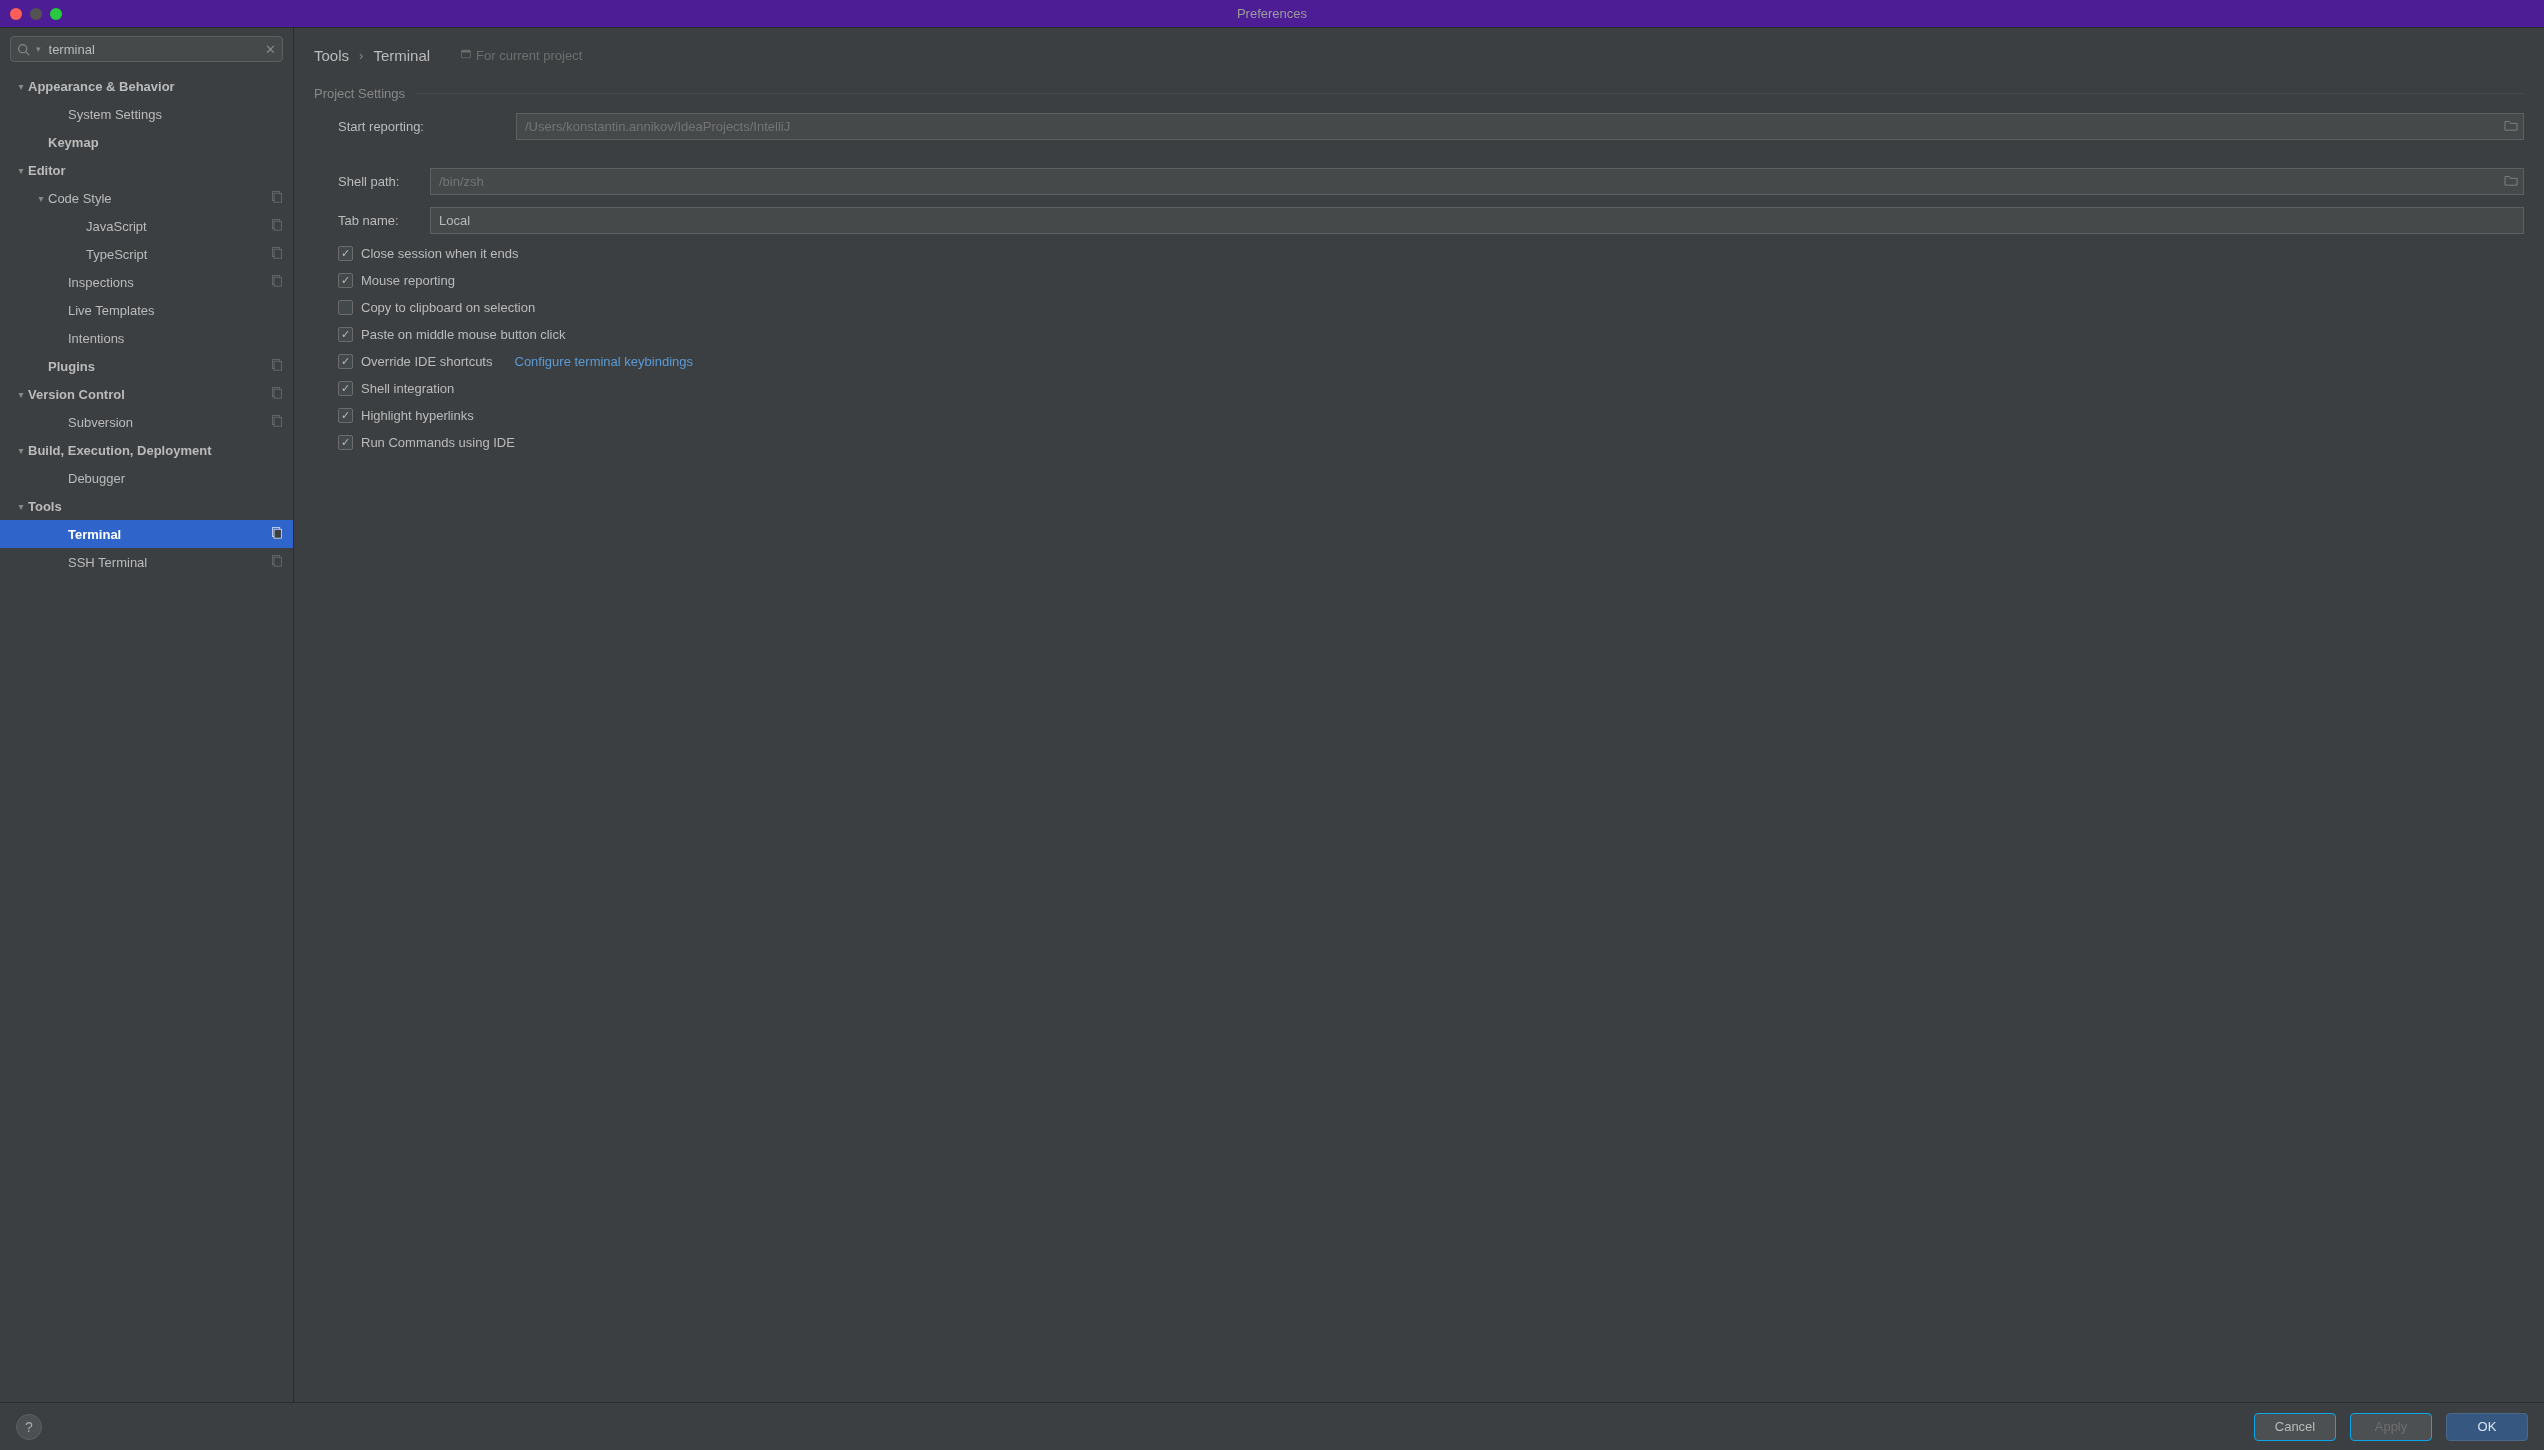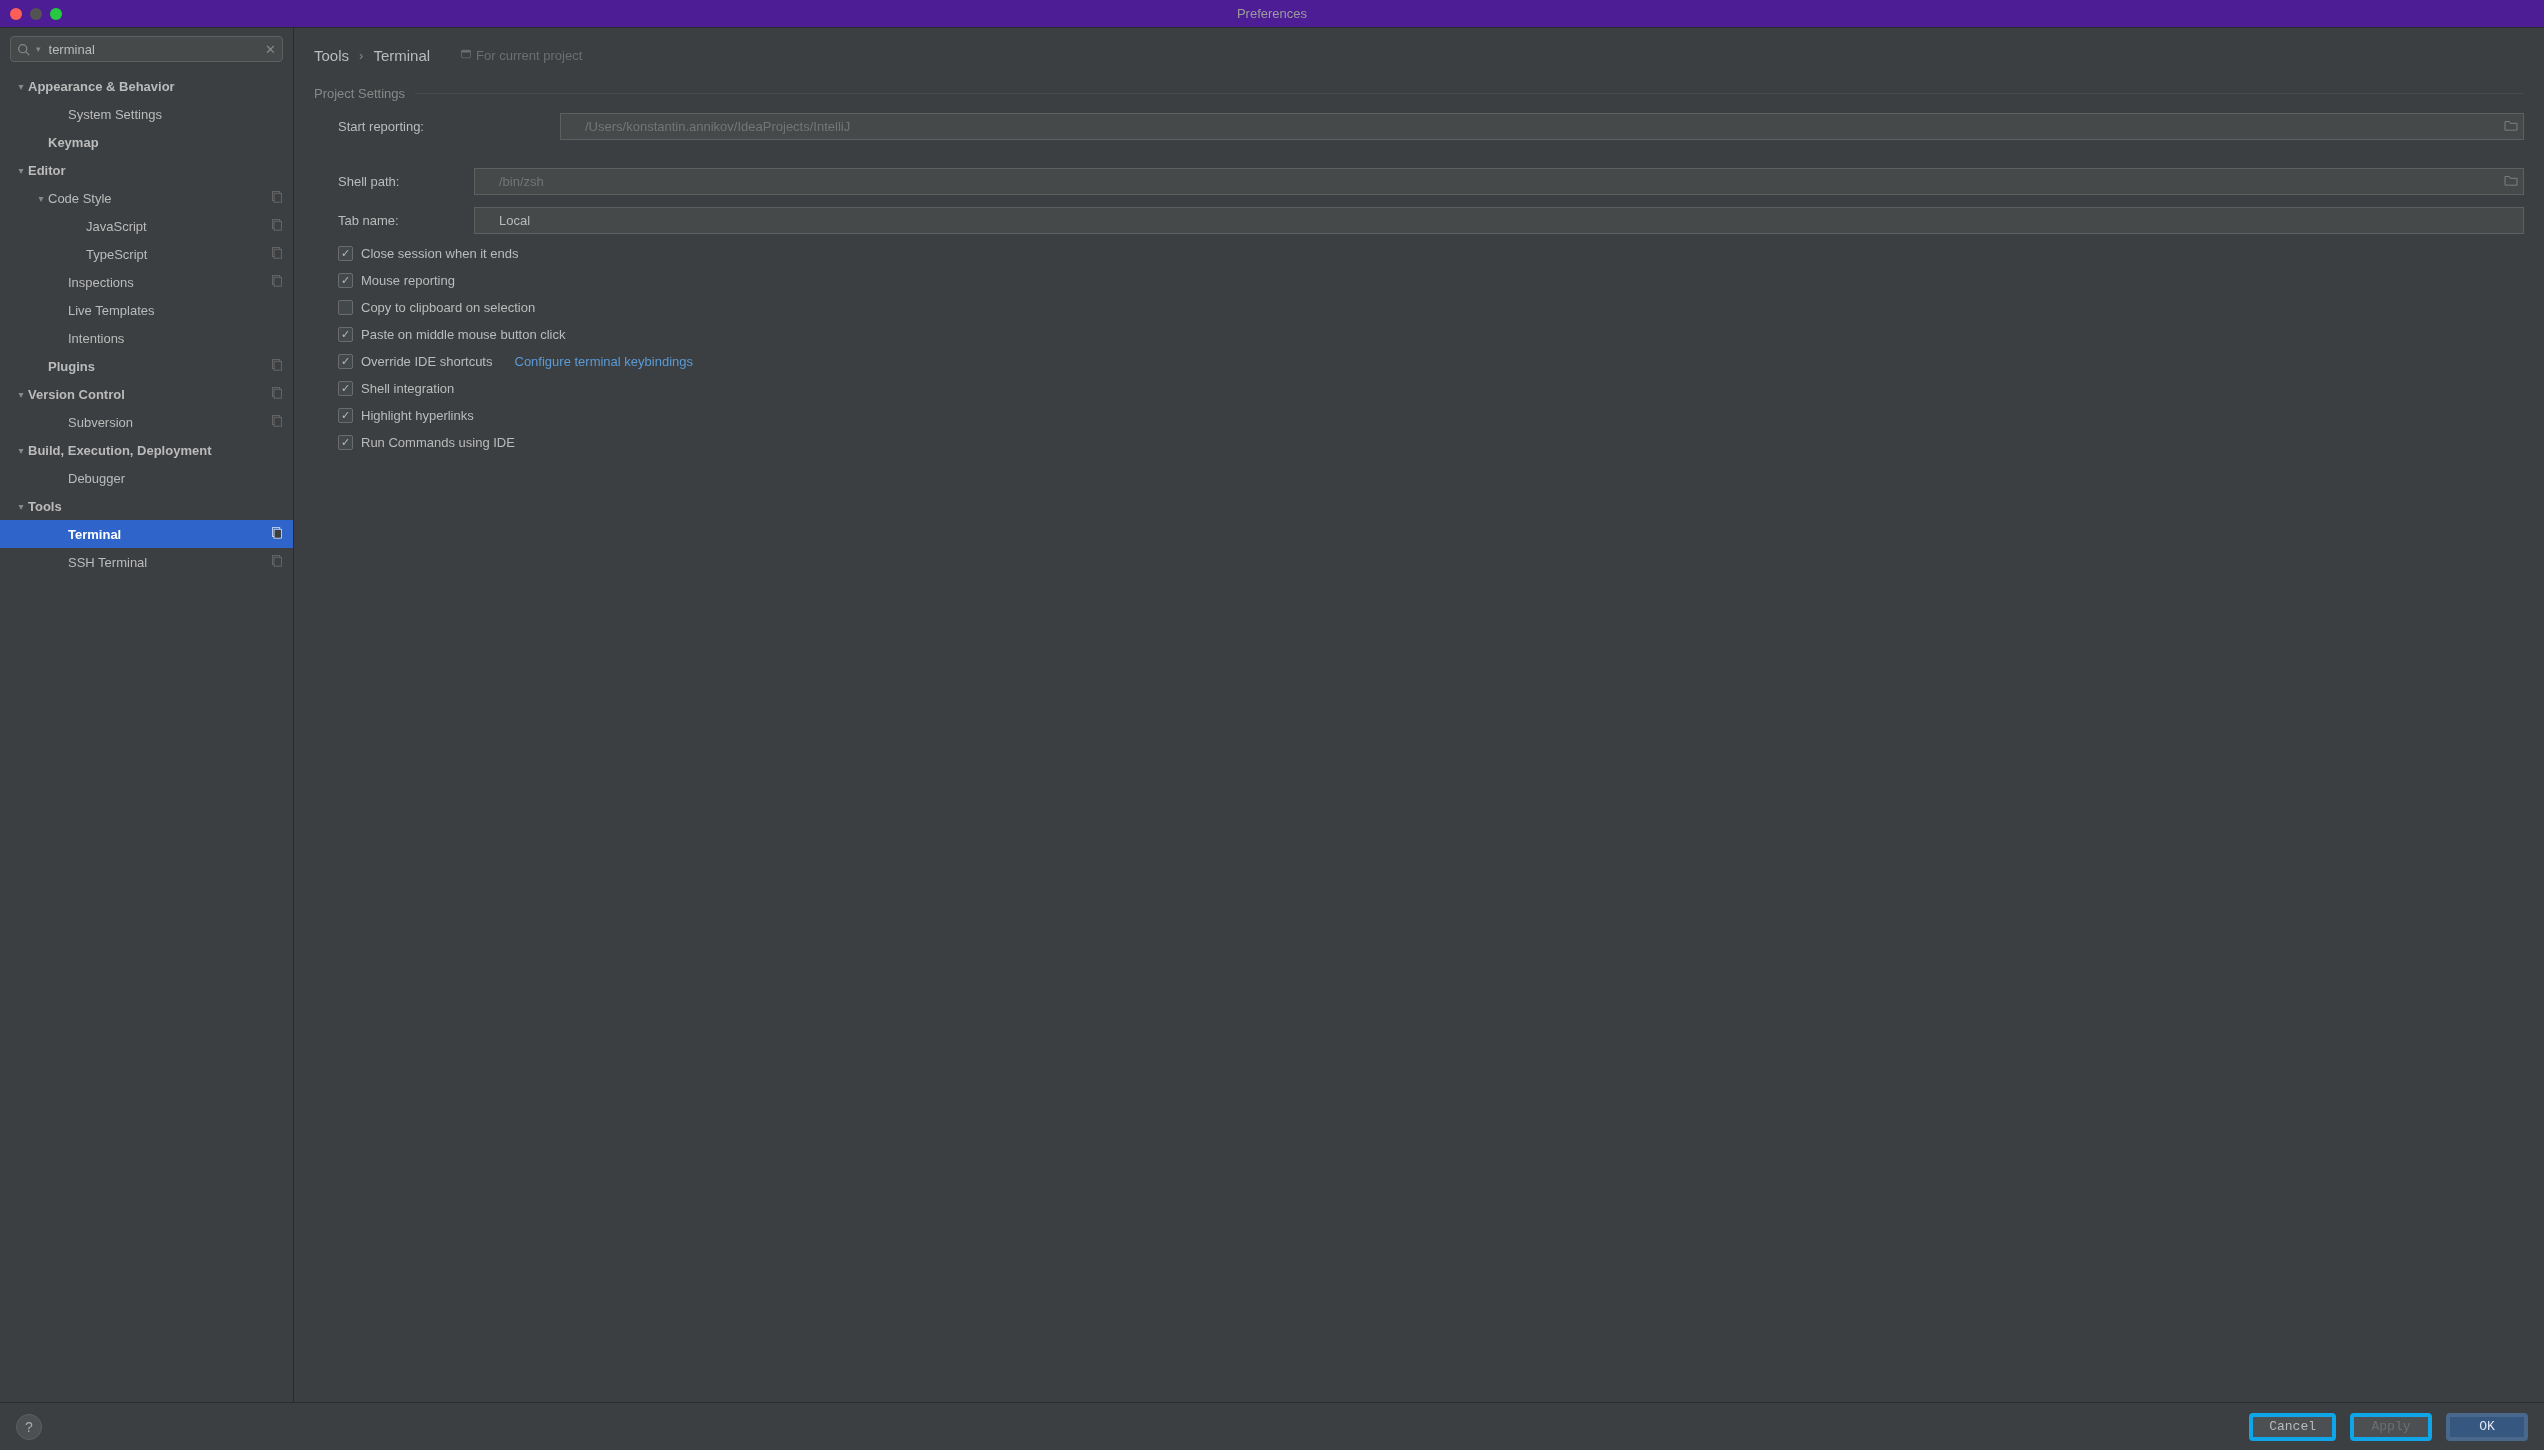--- a/index.html
+++ b/index.html
@@ -171,26 +171,25 @@
     color: #bbbbbb;
     font-size: 13px;
   }
   .text-input {
     flex: 1;
     height: 27px;
     background: #45494a;
     border: 1px solid #5e6060;
     border-radius: 0;
     color: #bbbbbb;
-    padding: 0 24px;
+    padding: 0 8px;
     font-size: 13px;
     outline: none;
     display: flex;
     align-items: center;
-    margin-left: 44px;
   }
   .text-input.focused {
     border: 1px solid #466ab1;
     box-shadow: 0 0 0 1px #466ab1;
   }
   .input-wrap { display: flex; flex: 1; align-items: center; position: relative; }
   .input-btn {
     position: absolute;
     right: 6px;
     color: #888;
@@ -235,29 +234,28 @@
     background: #4c5052;
     color: #aaa;
     display: flex; align-items:center; justify-content:center;
     font-size: 14px;
     border: 1px solid #5e6060;
   }
   .btn {
     height: 28px;
     min-width: 82px;
     border-radius: 4px;
-    border: 4px solid #0ea5e9;
+    border: 1px solid #0ea5e9;
     background: #4c5052;
     color: #bbbbbb;
     font-size: 13px;
     display: flex;
     align-items: center;
     justify-content: center;
     padding: 0 16px;
-    font-family: Liberation Mono, monospace;
   }
   .btn.disabled { color: #6e6e6e; }
   .btn.primary {
     background: #365880;
     border-color: #4a688c;
     color: #dce7f5;
   }
 </style>
 </head>
 <body>

